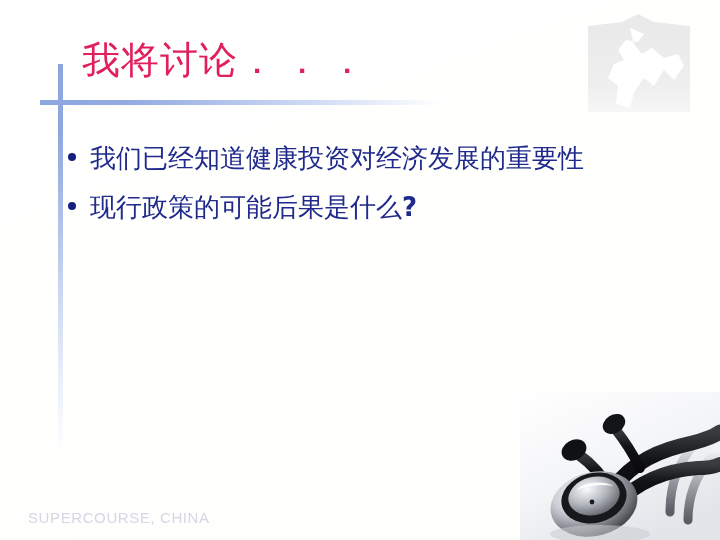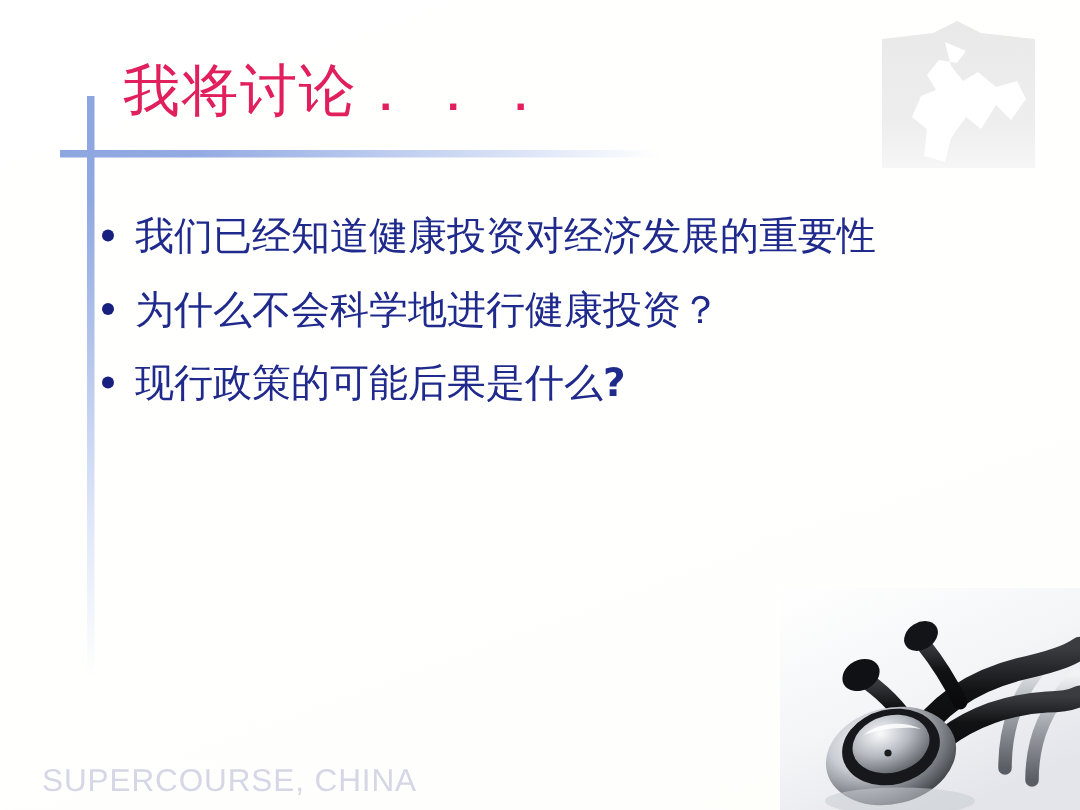--- a/index.html
+++ b/index.html
@@ -120,21 +120,21 @@
   .bullet-text b {
     font-weight: bold;
   }
 
   
   .footer {
     position: absolute;
     left: 28px;
     top: 509px;
     font-family: "Liberation Sans", "DejaVu Sans", sans-serif;
-    font-size: 21px;
+    font-size: 15px;
     letter-spacing: 0.6px;
     color: #d6d6e6;
   }
 </style>
 </head>
 <body>
 
 <div id="slide">
 
   <svg class="watermark" viewBox="0 0 122 108" xmlns="http://www.w3.org/2000/svg">
@@ -222,26 +222,20 @@
   <ul class="bullets">
 
     <li class="bullet-item">
       <span class="bullet-dot">
           <i></i>
         </span>
       <span class="bullet-text">我们已经知道健康投资对经济发展的重要性</span>
     </li>
 
 
-    <li class="bullet-item">
-      <span class="bullet-dot">
-          <i></i>
-        </span>
-      <span class="bullet-text">为什么不会科学地进行健康投资？</span>
-    </li>
 
     <li class="bullet-item">
       <span class="bullet-dot">
           <i></i>
         </span>
       <span class="bullet-text"><span>现行政策的可能后果是什么</span><b>?</b></span>
     </li>
 
 
   </ul>

